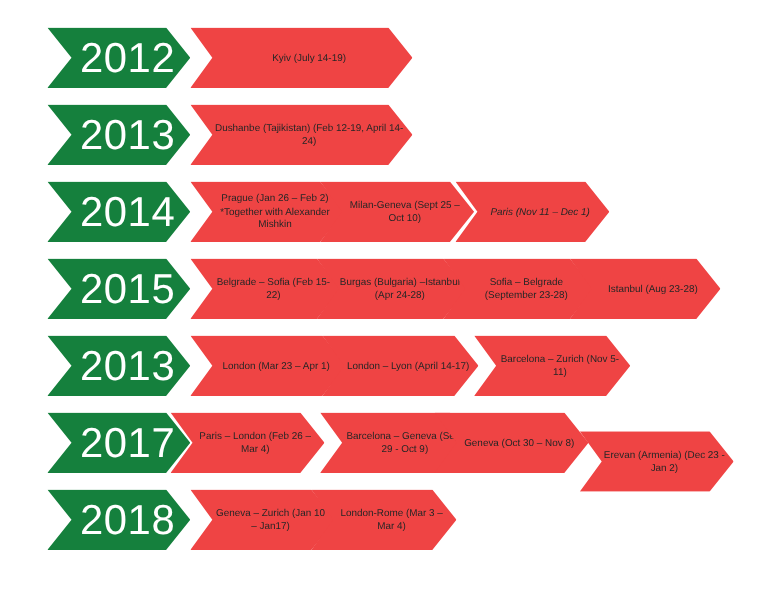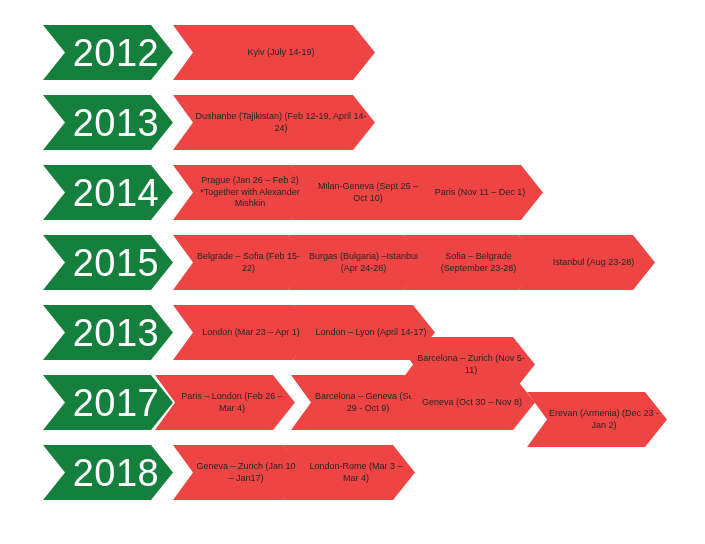--- a/index.html
+++ b/index.html
@@ -102,21 +102,21 @@
     <div class="tl-row" style="top: 165px;">
       <div class="year-chev">
         <span class="year-label">2014</span>
       </div>
       <div class="ev-chev" style="left: 130px; width: 140px; clip-path: polygon(0px 0px, 118px 0px, 140px 50%, 118px 100%, 0px 100%, 20px 50%);">
         <span class="ev-text">Prague (Jan 26 – Feb 2) *Together with Alexander Mishkin</span>
       </div>
       <div class="ev-chev" style="left: 248px; width: 140px; clip-path: polygon(0px 0px, 118px 0px, 140px 50%, 118px 100%, 0px 100%, 20px 50%);">
         <span class="ev-text">Milan-Geneva (Sept 25 – Oct 10)</span>
       </div>
-      <div class="ev-chev" style="left: 360px; width: 140px; clip-path: polygon(0px 0px, 118px 0px, 140px 50%, 118px 100%, 0px 100%, 20px 50%);">
+      <div class="ev-chev" style="left: 371px; width: 140px; clip-path: polygon(0px 0px, 118px 0px, 140px 50%, 118px 100%, 0px 100%, 20px 50%); font-style: italic;">
         <span class="ev-text">Paris (Nov 11 – Dec 1)</span>
       </div>
     </div>
     <div class="tl-row" style="top: 235px;">
       <div class="year-chev">
         <span class="year-label">2015</span>
       </div>
       <div class="ev-chev" style="left: 130px; width: 137px; clip-path: polygon(0px 0px, 115px 0px, 137px 50%, 115px 100%, 0px 100%, 20px 50%);">
         <span class="ev-text">Belgrade – Sofia (Feb 15-22)</span>
       </div>
@@ -133,21 +133,21 @@
     <div class="tl-row" style="top: 305px;">
       <div class="year-chev">
         <span class="year-label">2013</span>
       </div>
       <div class="ev-chev" style="left: 130px; width: 142px; clip-path: polygon(0px 0px, 120px 0px, 142px 50%, 120px 100%, 0px 100%, 20px 50%);">
         <span class="ev-text">London (Mar 23 – Apr 1)</span>
       </div>
       <div class="ev-chev" style="left: 250px; width: 142px; clip-path: polygon(0px 0px, 120px 0px, 142px 50%, 120px 100%, 0px 100%, 20px 50%);">
         <span class="ev-text">London – Lyon (April 14-17)</span>
       </div>
-      <div class="ev-chev" style="left: 350px; width: 142px; clip-path: polygon(0px 0px, 120px 0px, 142px 50%, 120px 100%, 0px 100%, 20px 50%); margin-top: 32px;">
+      <div class="ev-chev" style="left: 388px; width: 142px; clip-path: polygon(0px 0px, 120px 0px, 142px 50%, 120px 100%, 0px 100%, 20px 50%);">
         <span class="ev-text">Barcelona – Zurich (Nov 5-11)</span>
       </div>
     </div>
     <div class="tl-row" style="top: 375px;">
       <div class="year-chev">
         <span class="year-label">2017</span>
       </div>
       <div class="ev-chev" style="left: 112px; width: 140px; clip-path: polygon(0px 0px, 118px 0px, 140px 50%, 118px 100%, 0px 100%, 20px 50%);">
         <span class="ev-text">Paris – London (Feb 26 – Mar 4)</span>
       </div>

